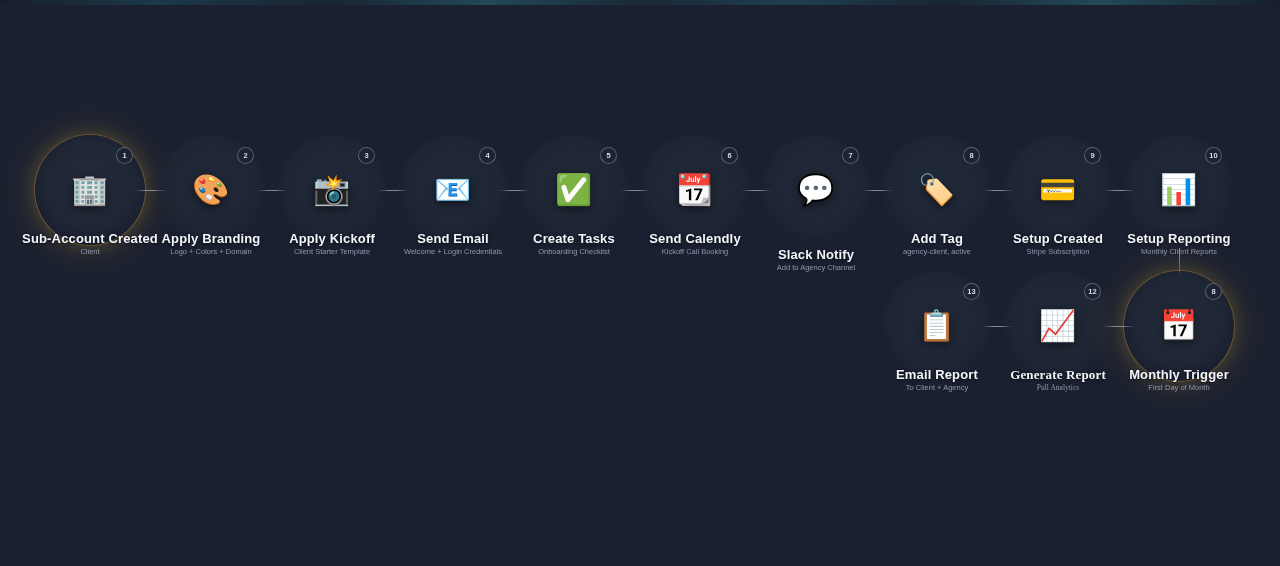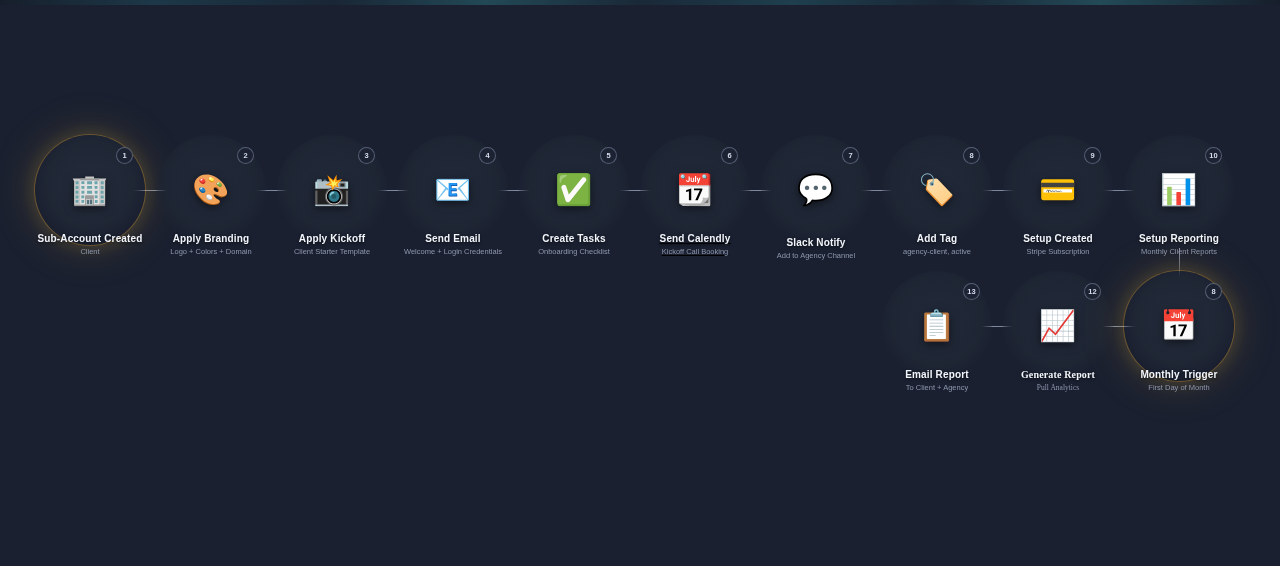--- a/index.html
+++ b/index.html
@@ -56,21 +56,21 @@
     color:#d6dced;
     font-size:7.5px; font-weight:600;
     display:flex; align-items:center; justify-content:center;
     letter-spacing:0;
   }
   .label {
     position:absolute; width:180px; margin-left:-90px;
     text-align:center; pointer-events:none;
   }
   .label .ttl {
-    display:block; color:#f2f5fb; font-size:10px; font-weight:700;
+    display:block; color:#f2f5fb; font-size:13px; font-weight:700;
     letter-spacing:.15px; line-height:13px;
     text-shadow:0 1px 3px rgba(0,0,0,.6);
     text-align:center;
   }
   .label .sub {
     display:block; color:#8d97ad; font-size:7.5px; font-weight:400;
     line-height:11px; margin-top:1px;
   }
   .conn { position:absolute; height:10px; margin-top:-5px; }
   .conn .bar {
@@ -185,29 +185,29 @@
       </div>
       <div class="badge" style="left: 608px; top: 155px;">5</div>
       <div class="label" style="left: 574px; top: 232px;">
         <span class="ttl">Create Tasks</span>
         <span class="sub">Onboarding Checklist</span>
       </div>
       <div class="node" style="left: 695px; top: 190px;">
         <span class="emoji">📆</span>
       </div>
       <div class="badge" style="left: 729px; top: 155px;">6</div>
-      <div class="label" style="left: 695px; top: 232px; text-decoration: underline;">
+      <div class="label" style="left: 695px; top: 232px;">
         <span class="ttl">Send Calendly</span>
         <span class="sub">Kickoff Call Booking</span>
       </div>
       <div class="node" style="left: 816px; top: 190px;">
         <span class="emoji">💬</span>
       </div>
       <div class="badge" style="left: 850px; top: 155px;">7</div>
-      <div class="label" style="left: 816px; top: 236px;">
+      <div class="label" style="left: 816px; top: 248px;">
         <span class="ttl">Slack Notify</span>
         <span class="sub">Add to Agency Channel</span>
       </div>
       <div class="node" style="left: 937px; top: 190px;">
         <span class="emoji">🏷️</span>
       </div>
       <div class="badge" style="left: 971px; top: 155px;">8</div>
       <div class="label" style="left: 937px; top: 232px;">
         <span class="ttl">Add Tag</span>
         <span class="sub">agency-client, active</span>

